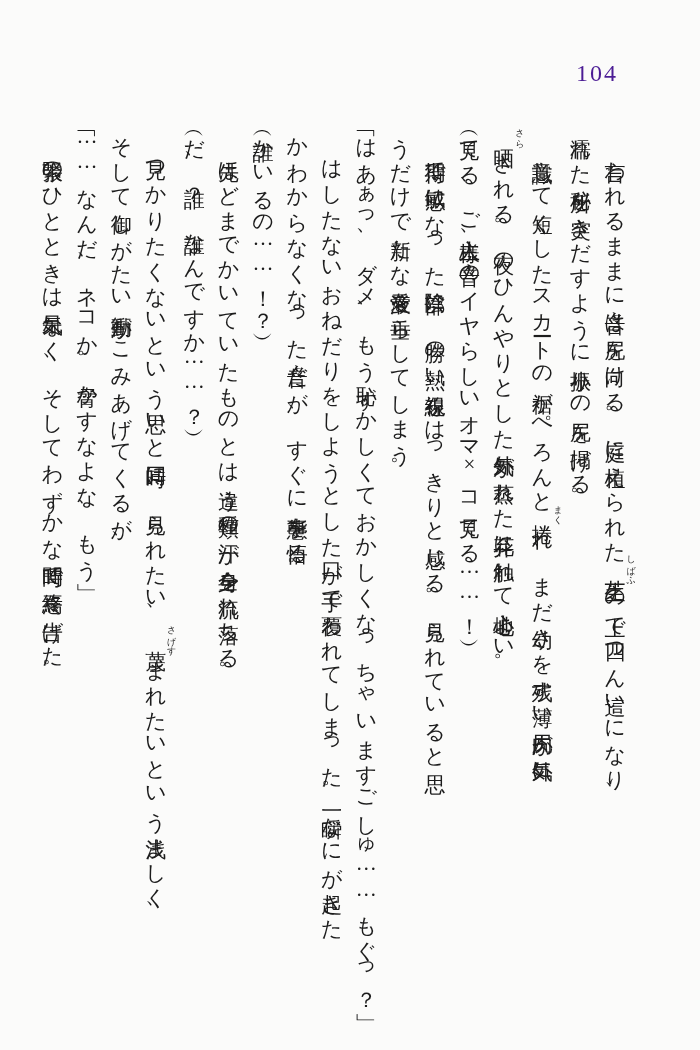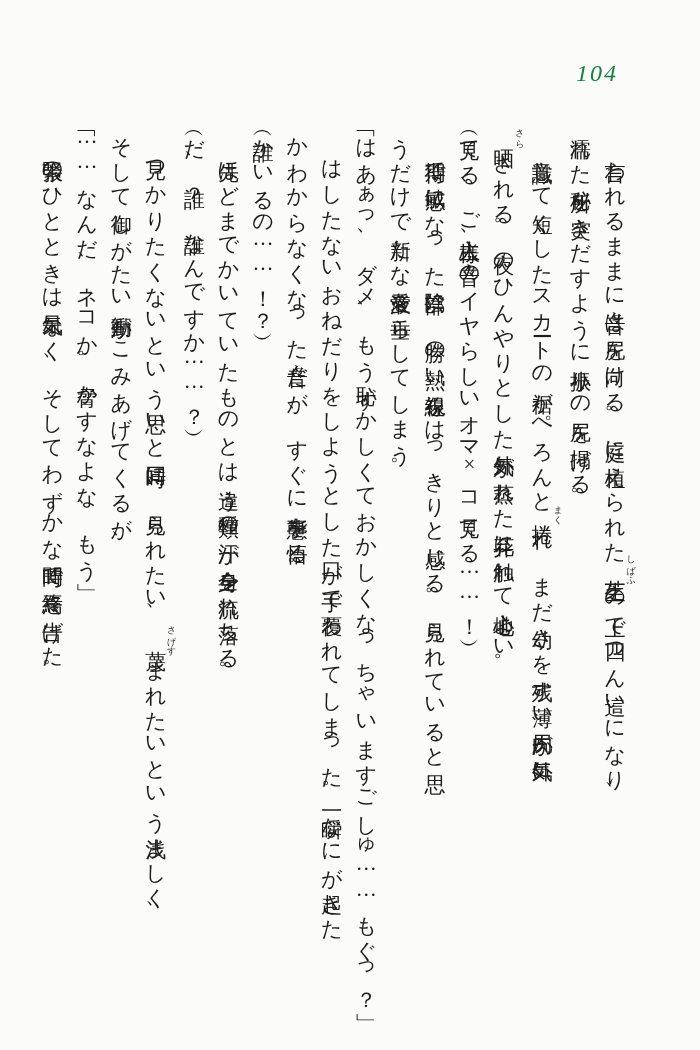--- a/index.html
+++ b/index.html
@@ -15,22 +15,21 @@
     width: 700px;
     height: 1050px;
     background: #fbfbfa;
     font-family: "Liberation Serif", "DejaVu Serif", serif;
   }
   .page-number {
     position: absolute;
     top: 60px;
     left: 576px;
     font-size: 24px;
-    font-style: italic;
-    color: #15803d;
+    color: #4c1d95;
     letter-spacing: 2px;
   }
   .text-block {
     position: absolute;
     top: 123px;
     right: 64px;
     height: 848px;
     writing-mode: vertical-rl;
     -webkit-writing-mode: vertical-rl;
     text-orientation: upright;

